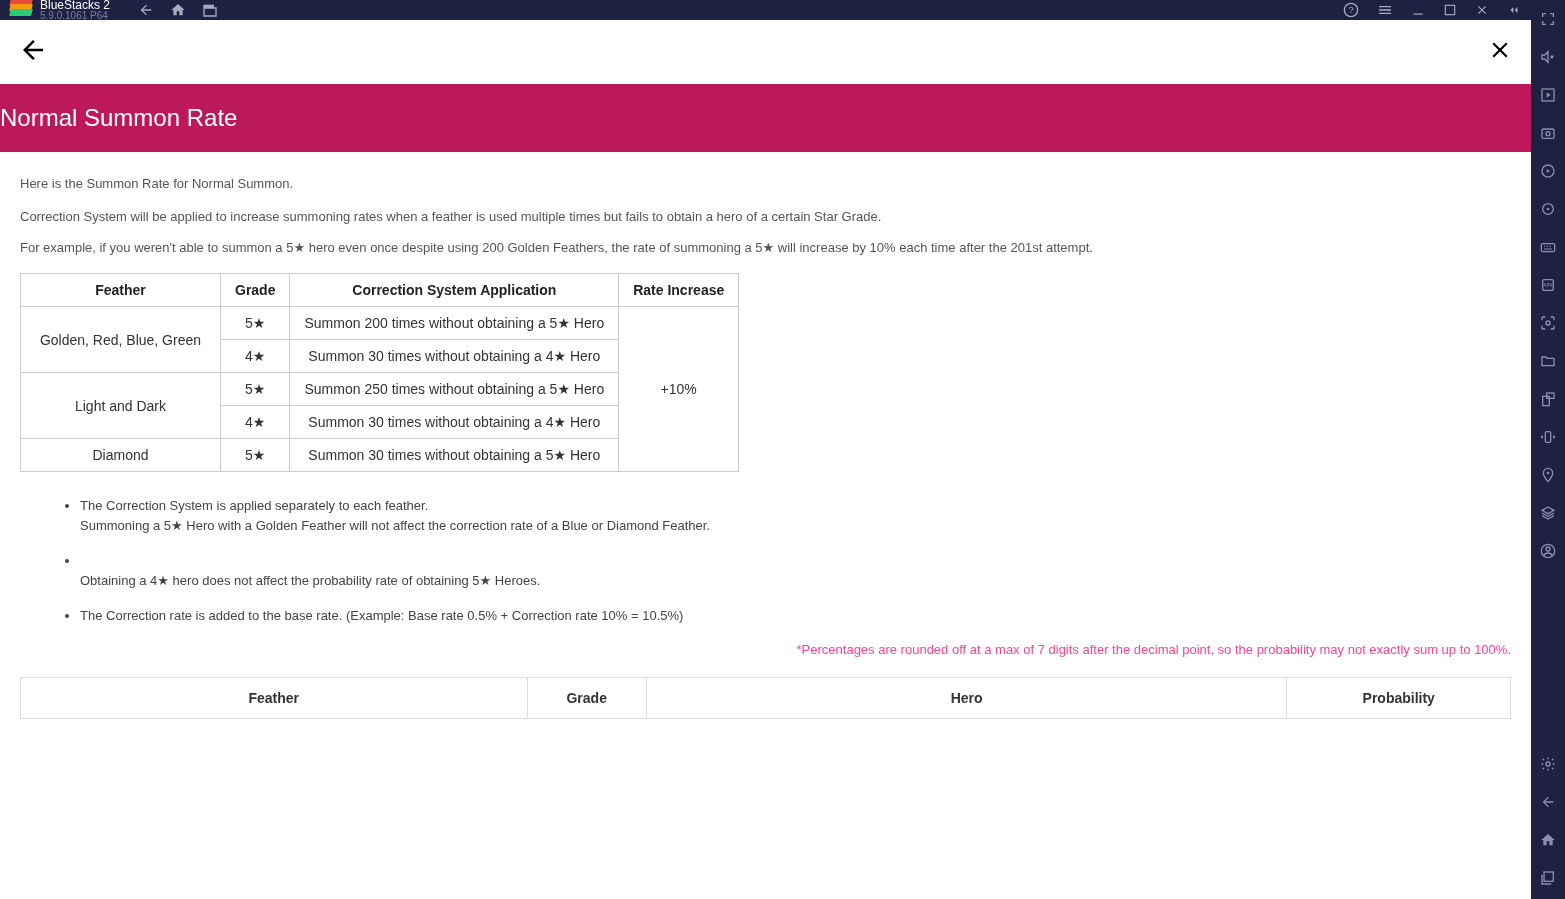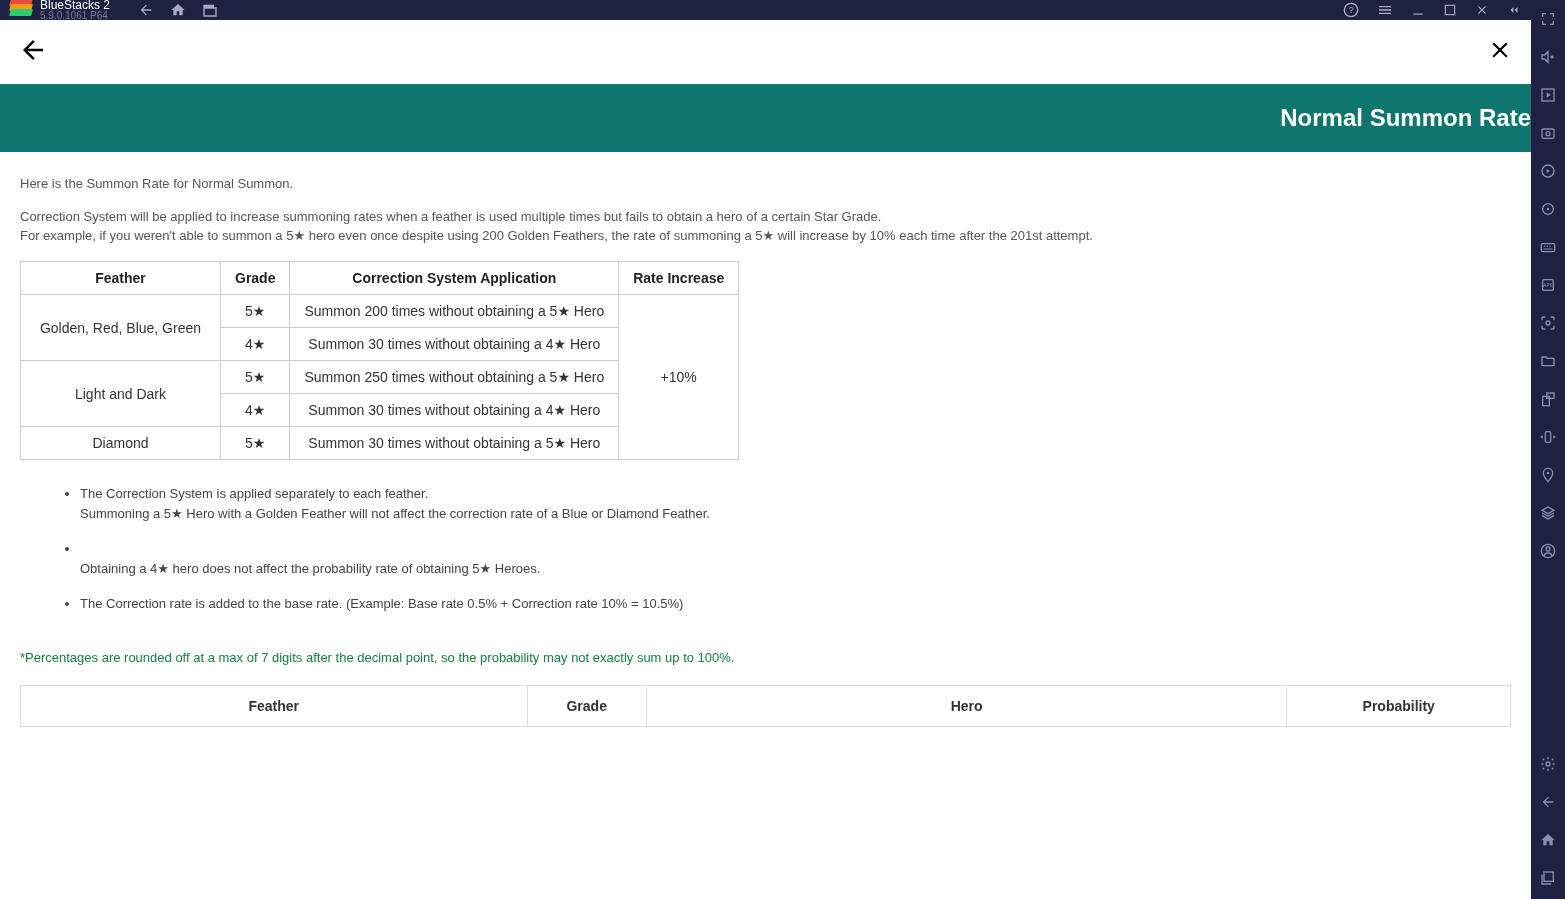--- a/index.html
+++ b/index.html
@@ -21,37 +21,37 @@
     .titlebar-nav svg, .titlebar-right svg { fill: #a8abc0; }
     .titlebar-nav span, .titlebar-right span { cursor: pointer; display: flex; align-items: center; }
     .titlebar-right { margin-left: auto; display: flex; gap: 18px; align-items: center; }
     
     .content { flex: 1; background: #fff; display: flex; flex-direction: column; overflow: hidden; }
     
     .header-bar { height: 64px; background: #fff; display: flex; align-items: center; padding: 0 18px; }
     .header-bar .back-btn { cursor: pointer; }
     .header-bar .close-btn { margin-left: auto; cursor: pointer; }
     
-    .title-banner { background: #0f766e; color: #fff; padding: 20px 0; text-align: right; font-size: 24px; font-weight: 700; }
+    .title-banner { background: #be185d; color: #fff; padding: 20px 0; text-align: left; font-size: 24px; font-weight: 400; }
     
     .body-content { padding: 24px 20px; overflow-y: auto; flex: 1; background: #fff; }
     .intro-text { font-size: 13px; color: #555; margin-bottom: 18px; }
-    .intro-text.spaced { margin-bottom: 4px; }
+    .intro-text.spaced { margin-bottom: 16px; }
     
     .correction-table { border-collapse: collapse; margin-top: 16px; margin-bottom: 24px; }
     .correction-table th, .correction-table td { border: 1px solid #ccc; padding: 8px 14px; font-size: 14px; text-align: center; }
     .correction-table th { font-weight: 700; color: #222; background: #fff; }
     .correction-table td { color: #333; }
     .correction-table .app-col { text-align: center; min-width: 230px; }
     .correction-table .feather-col { min-width: 200px; }
     
     .bullets { list-style: disc; margin-left: 60px; font-size: 13px; color: #444; }
     .bullets li { margin-bottom: 16px; line-height: 1.5; }
     
-    .footnote { font-size: 13px; color: #15803d; margin-top: 36px; margin-bottom: 20px; }
+    .footnote { font-size: 13px; color: #ec4899; margin-top: 16px; margin-bottom: 20px; text-align: right; }
     
     .rate-table { width: 100%; border-collapse: collapse; }
     .rate-table th { border: 1px solid #ddd; padding: 12px; font-size: 14px; font-weight: 700; color: #333; }
     
     .right-sidebar { width: 34px; background: #1e2142; display: flex; flex-direction: column; align-items: center; padding-top: 10px; gap: 20px; }
     .right-sidebar .sb-icon { width: 18px; height: 18px; cursor: pointer; display: flex; align-items: center; justify-content: center; }
     .right-sidebar svg { fill: #8a8eb0; }
     .right-sidebar .sb-bottom { margin-top: auto; display: flex; flex-direction: column; gap: 20px; padding-bottom: 12px; align-items: center; }
   </style>
 </head>

